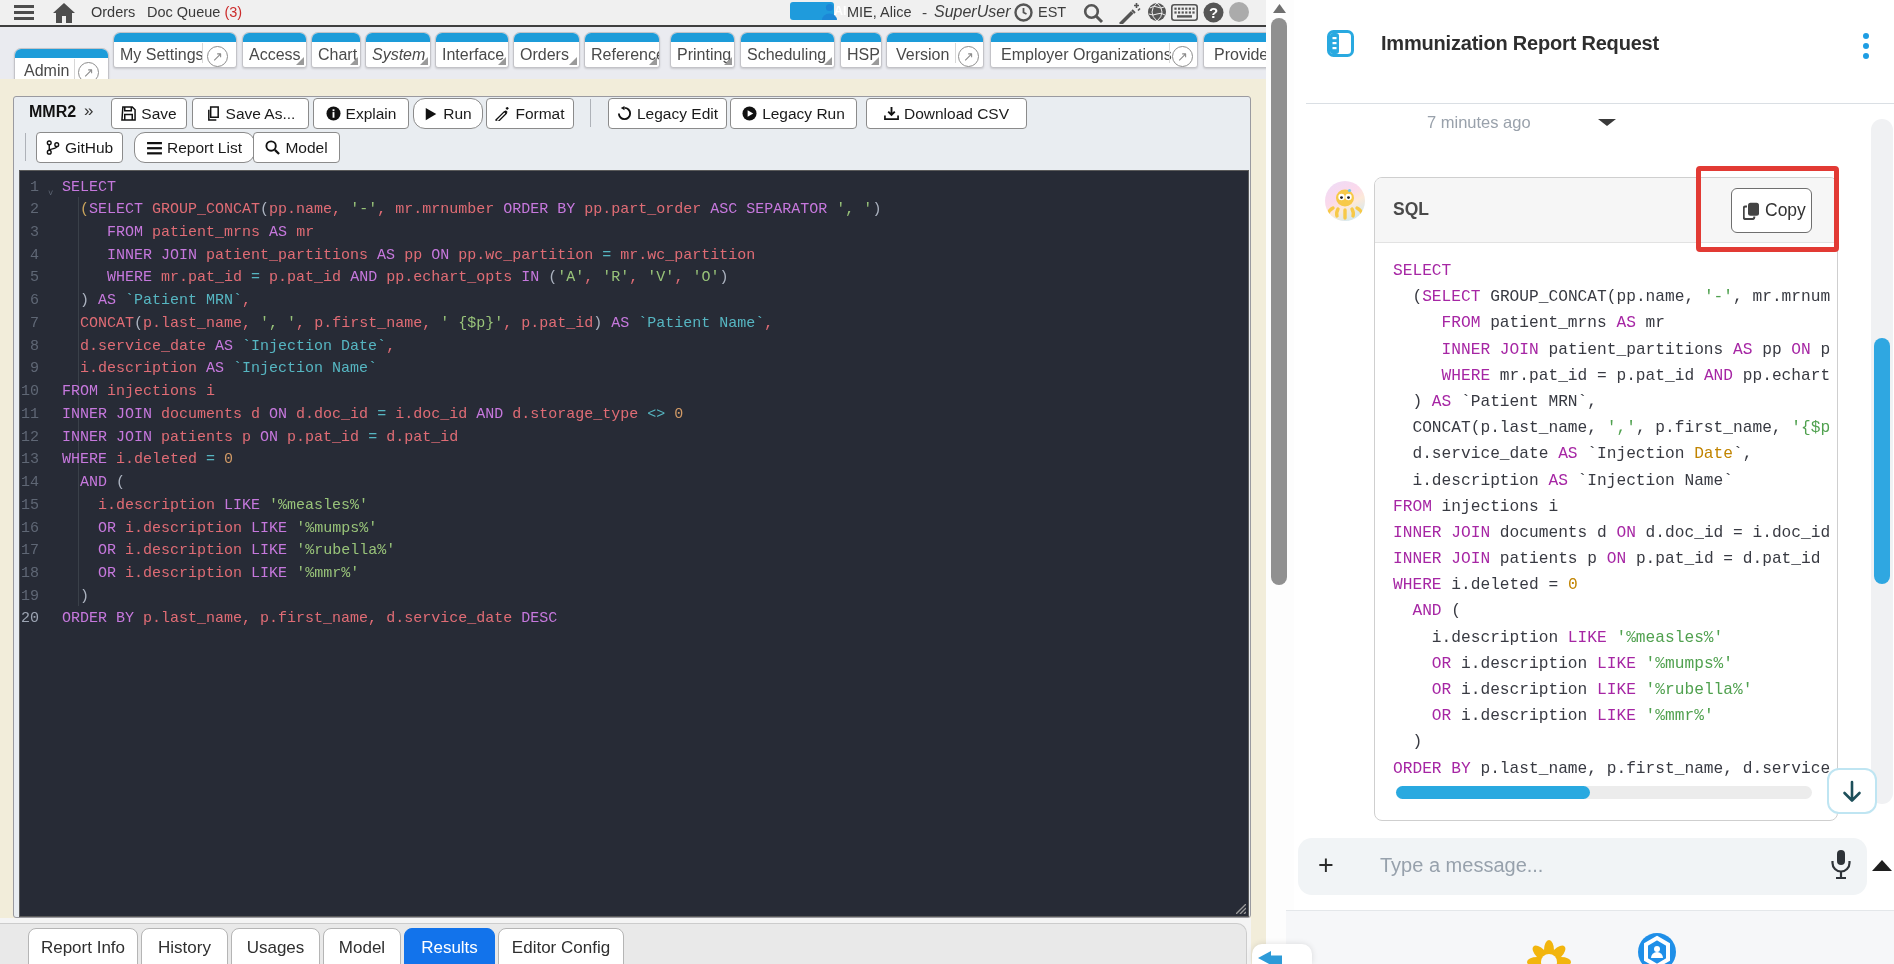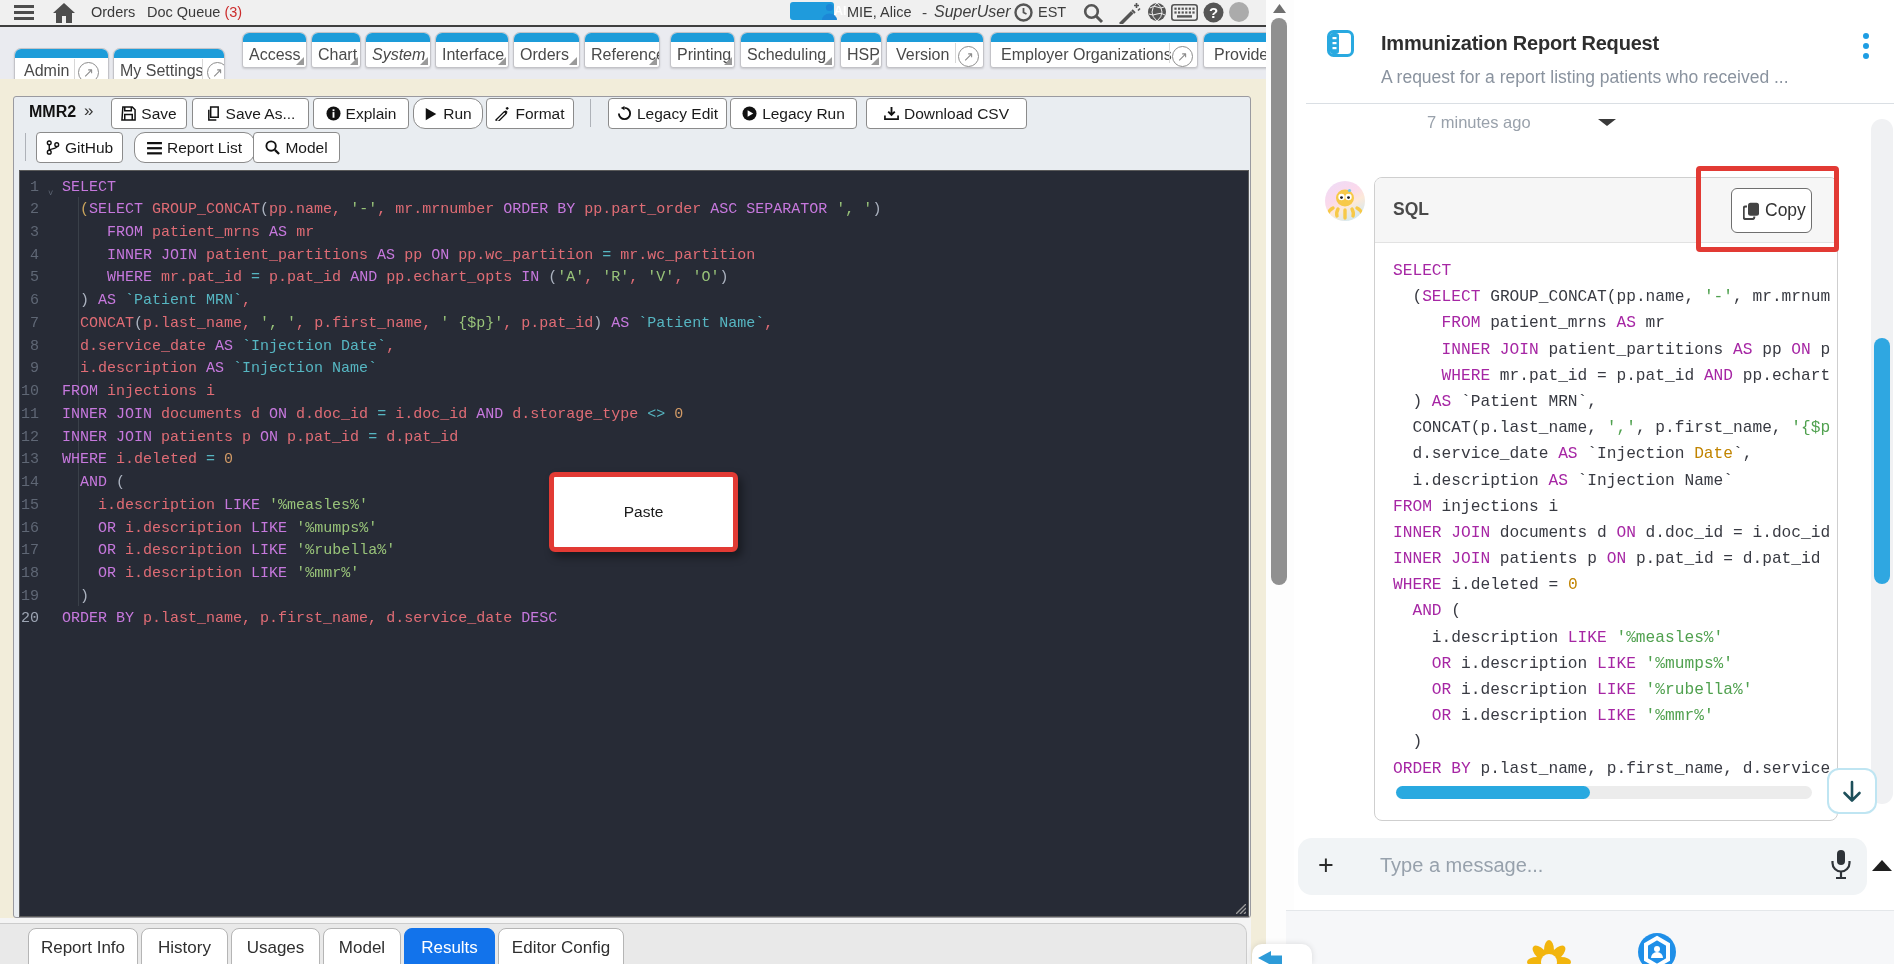--- a/index.html
+++ b/index.html
@@ -141,21 +141,21 @@
     <div class="abs" style="left:1229px;top:2px;width:20px;height:20px;border-radius:50%;background:#ababab;"></div>
   </div>
 
   <div id="tabstrip" class="abs">
     <div class="wtab" style="left:14px;width:95px;margin-top:16px;">
       <div class="cap"></div>
         <div class="lbl" style="left:9px">Admin</div>
       <div class="vdiv" style="left:59px"></div>
       <div class="circ" style="left:63px">↗</div>
     </div>
-    <div class="wtab" style="left:113px;width:112px;margin-top:16px;">
+    <div class="wtab" style="left:113px;width:124px;">
       <div class="cap"></div>
         <div class="lbl" style="left:6px">My Settings</div>
       <div class="vdiv" style="left:88px"></div>
       <div class="circ" style="left:93px">↗</div>
     </div>
     <div class="wtab" style="left:242px;width:65px;">
       <div class="cap"></div>
         <div class="lbl" style="left:6px">Access</div>
         <div class="tri"></div>
     </div>
@@ -347,21 +347,20 @@
       <rect x="5.5" y="7" width="4" height="2.2" fill="#fff"></rect>
       <rect x="5.5" y="12" width="4" height="2.2" fill="#fff"></rect>
       <rect x="5.5" y="17" width="4" height="2.2" fill="#fff"></rect>
     </svg>
     <div class="abs" style="left:87px;top:32px;font-size:20px;font-weight:600;color:#2e2e2e;letter-spacing:-0.2px;">Immunization Report Request</div>
     <div class="abs" style="left:569px;top:33px;">
       <div style="width:6px;height:6px;border-radius:50%;background:#1e9de3;margin-bottom:4px;"></div>
       <div style="width:6px;height:6px;border-radius:50%;background:#1e9de3;margin-bottom:4px;"></div>
       <div style="width:6px;height:6px;border-radius:50%;background:#1e9de3;"></div>
     </div>
-    <div class="abs" style="left:87px;top:67px;font-size:17.5px;color:#8a939f;">A request for a report listing patients who received ...</div>
     <div class="abs" style="left:12px;top:103px;width:588px;height:1px;background:#dadfe4;"></div>
 
     <div class="abs" style="left:133px;top:113px;font-size:16.5px;color:#99a1ab;">7 minutes ago</div>
     <div class="abs" style="left:304px;top:119px;width:0;height:0;border-left:9px solid transparent;border-right:9px solid transparent;border-top:7px solid #3a3a3a;"></div>
 
     <div class="abs" style="left:31px;top:181px;width:40px;height:40px;border-radius:50%;background:linear-gradient(150deg,#ecdcf7 0%,#fbd9ec 40%,#fde9d8 60%,#bfe7fa 100%);overflow:hidden;">
       <svg width="40" height="40" viewBox="0 0 40 40">
         <ellipse cx="20" cy="17" rx="9" ry="8.5" fill="#f7c948"></ellipse>
         <circle cx="16.5" cy="16" r="3.2" fill="#fff"></circle>
           <circle cx="23.5" cy="16" r="3.2" fill="#fff"></circle>
@@ -446,21 +445,20 @@
     </svg>
     <svg class="abs" style="left:343px;top:932px" width="40" height="32" viewBox="0 0 40 32">
       <circle cx="20" cy="20" r="19" fill="#1f8fe8"></circle>
       <circle cx="20" cy="20" r="19" fill="none"></circle>
       <path d="M20 6 L31 12.5 V27.5 L20 34 L9 27.5 V12.5 Z" fill="none" stroke="#fff" stroke-width="4"></path>
       <circle cx="20" cy="17" r="3" fill="#fff"></circle>
       <path d="M14 26 a6 6 0 0 1 12 0" fill="#fff"></path>
     </svg>
   </div>
 
-  <div id="paste" class="abs">Paste</div>
   <div class="redbox" style="left:1696px;top:166px;width:143px;height:86px;"></div>
 
   <div class="abs" style="left:1252px;top:944px;width:60px;height:20px;background:#fff;border-radius:10px 10px 0 0;box-shadow:0 0 6px rgba(0,0,0,.12);"></div>
   <svg class="abs" style="left:1257px;top:951px" width="26" height="13" viewBox="0 0 26 13">
     <path d="M1 7 L14 0 L14 4.5 L25 4.5 L25 13 L14 13 L14 14 Z" fill="#2d9bd8"></path>
   </svg>
 
 </div>
 
 </body></html>

